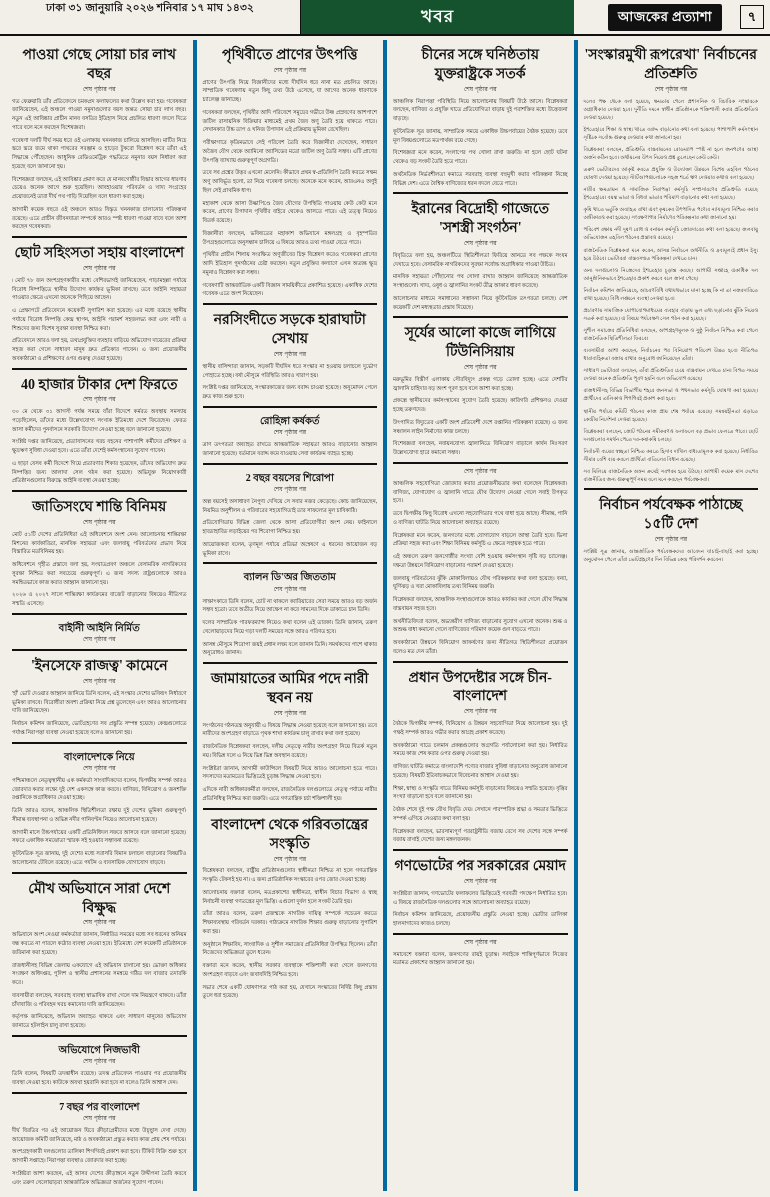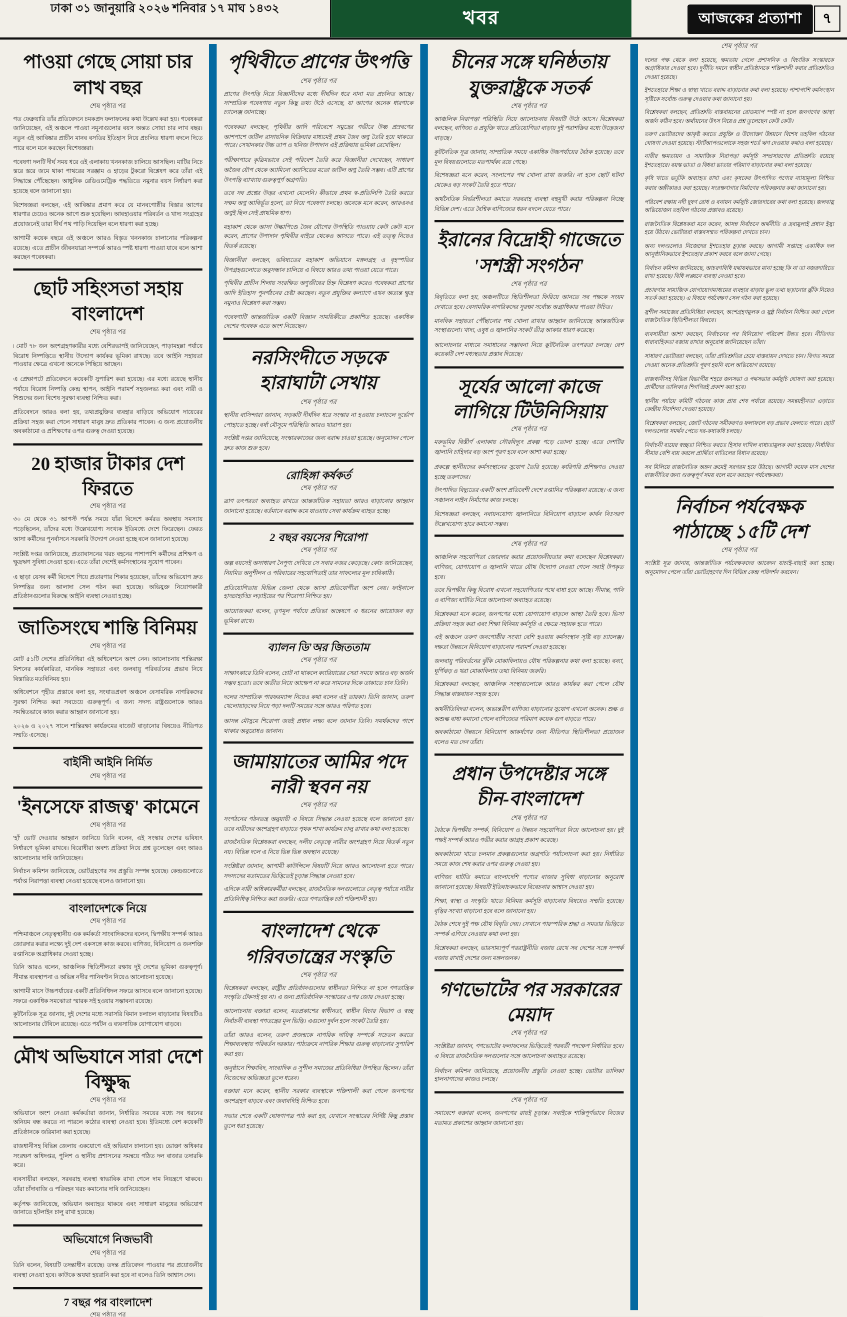--- a/index.html
+++ b/index.html
@@ -18,40 +18,40 @@
     border-right:1px solid #111;
   }
   .mh-date{font-size:10.5px;font-weight:bold;letter-spacing:.2px;color:#111;}
   .mh-center{
     flex:1;display:flex;align-items:center;justify-content:center;
     background:#14532d;color:#fff;
   }
   .mh-title{font-size:17px;font-weight:bold;letter-spacing:1px;}
   .mh-right{
     flex:0 0 190px;display:flex;align-items:center;justify-content:flex-end;
-    gap:1px;padding-right:6px;
+    gap:18px;padding-right:6px;
   }
   .brand{
     background:#111;color:#fff;font-size:13px;font-weight:bold;
     padding:3px 10px;border-radius:2px;letter-spacing:.5px;
   }
   .pageno{
     border:1.5px solid #111;width:22px;height:22px;display:flex;
     align-items:center;justify-content:center;font-size:13px;font-weight:bold;
   }
   
   .cols{
     display:flex;height:1161px;box-sizing:border-box;padding:4px 6px 6px 6px;
   }
   .col{
     flex:1;padding:0 6px;box-sizing:border-box;position:relative;
   }
-  .col + .col{border-left:7px solid #0369a1;font-style:italic;}
+  .col + .col{border-left:4px solid #0369a1;}
   .headline{
-    font-size:17px;font-weight:bold;text-align:center;color:#111;
+    font-size:14px;font-weight:bold;text-align:center;color:#111;
     line-height:1.35;margin:6px 0 2px 0;
   }
   .headline.big{font-size:10px;}
   .byline{
     font-size:6px;text-align:center;color:#333;margin:0 0 3px 0;
     line-height:1.3;
   }
   .rule{border-top:1px solid #9d978a;margin:4px 0 3px 0;}
   .rule.thick{border-top:2px solid #111;margin:5px 0 4px 0;}
   .body{
@@ -86,21 +86,21 @@
         <p class="body">গবেষণা দলটি দীর্ঘ সময় ধরে ওই এলাকায় খননকাজ চালিয়ে আসছিল। মাটির নিচে স্তরে স্তরে জমে থাকা পাথরের সরঞ্জাম ও হাড়ের টুকরো বিশ্লেষণ করে তাঁরা এই সিদ্ধান্তে পৌঁছেছেন। আধুনিক রেডিওমেট্রিক পদ্ধতিতে নমুনার বয়স নির্ধারণ করা হয়েছে বলে জানানো হয়।</p>
         <p class="body">বিশেষজ্ঞরা বলছেন, এই আবিষ্কার প্রমাণ করে যে মানবগোষ্ঠীর বিস্তার আগের ধারণার চেয়েও অনেক আগে শুরু হয়েছিল। আবহাওয়ার পরিবর্তন ও খাদ্য সংগ্রহের প্রয়োজনেই তারা দীর্ঘ পথ পাড়ি দিয়েছিল বলে ধারণা করা হচ্ছে।</p>
         <p class="body">আগামী কয়েক বছরে ওই অঞ্চলে আরও বিস্তৃত খননকাজ চালানোর পরিকল্পনা রয়েছে। এতে প্রাচীন জীবনযাত্রা সম্পর্কে আরও স্পষ্ট ধারণা পাওয়া যাবে বলে আশা করছেন গবেষকরা।</p>
         <div class="rule thick"></div>
         <div class="headline">ছোট সহিংসতা সহায় বাংলাদেশ</div>
         <div class="byline">শেষ পৃষ্ঠার পর</div>
         <p class="body">৷ মোট ৭৮ জন অংশগ্রহণকারীর মধ্যে বেশিরভাগই জানিয়েছেন, পাড়ামহল্লা পর্যায়ে বিরোধ নিষ্পত্তিতে স্থানীয় উদ্যোগ কার্যকর ভূমিকা রাখছে। তবে আইনি সহায়তা পাওয়ার ক্ষেত্রে এখনো অনেকে পিছিয়ে আছেন।</p>
         <p class="body">এ প্রেক্ষাপটে প্রতিবেদনে কয়েকটি সুপারিশ করা হয়েছে। এর মধ্যে রয়েছে স্থানীয় পর্যায়ে বিরোধ নিষ্পত্তি কেন্দ্র স্থাপন, আইনি পরামর্শ সহজলভ্য করা এবং নারী ও শিশুদের জন্য বিশেষ সুরক্ষা ব্যবস্থা নিশ্চিত করা।</p>
         <p class="body">প্রতিবেদনে আরও বলা হয়, তথ্যপ্রযুক্তির ব্যবহার বাড়িয়ে অভিযোগ দায়েরের প্রক্রিয়া সহজ করা গেলে সাধারণ মানুষ দ্রুত প্রতিকার পাবেন। এ জন্য প্রয়োজনীয় অবকাঠামো ও প্রশিক্ষণের ওপর গুরুত্ব দেওয়া হয়েছে।</p>
         <div class="rule thick"></div>
-        <div class="headline">20 হাজার টাকার দেশ ফিরতে</div>
+        <div class="headline">40 হাজার টাকার দেশ ফিরতে</div>
         <div class="byline">শেষ পৃষ্ঠার পর</div>
         <p class="body">৩০ মে থেকে ৩১ আগস্ট পর্যন্ত সময়ে যাঁরা বিদেশে কর্মরত অবস্থায় সমস্যায় পড়েছিলেন, তাঁদের মধ্যে উল্লেখযোগ্য সংখ্যক ইতিমধ্যে দেশে ফিরেছেন। ফেরত আসা কর্মীদের পুনর্বাসনে সরকারি উদ্যোগ নেওয়া হচ্ছে বলে জানানো হয়েছে।</p>
         <p class="body">সংশ্লিষ্ট দপ্তর জানিয়েছে, প্রত্যাবাসনের খরচ বহনের পাশাপাশি কর্মীদের প্রশিক্ষণ ও ক্ষুদ্রঋণ সুবিধা দেওয়া হবে। এতে তাঁরা দেশেই কর্মসংস্থানের সুযোগ পাবেন।</p>
         <p class="body">এ ছাড়া যেসব কর্মী বিদেশে গিয়ে প্রতারণার শিকার হয়েছেন, তাঁদের অভিযোগ দ্রুত নিষ্পত্তির জন্য আলাদা সেল গঠন করা হয়েছে। অভিযুক্ত নিয়োগকারী প্রতিষ্ঠানগুলোর বিরুদ্ধে আইনি ব্যবস্থা নেওয়া হচ্ছে।</p>
         <div class="rule thick"></div>
         <div class="headline">জাতিসংঘে শান্তি বিনিময়</div>
         <div class="byline">শেষ পৃষ্ঠার পর</div>
         <p class="body">মোট ৫১টি দেশের প্রতিনিধিরা এই অধিবেশনে অংশ নেন। আলোচনায় শান্তিরক্ষা মিশনের কার্যকারিতা, মানবিক সহায়তা এবং জলবায়ু পরিবর্তনের প্রভাব নিয়ে বিস্তারিত মতবিনিময় হয়।</p>
         <p class="body">অধিবেশনে গৃহীত প্রস্তাবে বলা হয়, সংঘাতপ্রবণ অঞ্চলে বেসামরিক নাগরিকদের সুরক্ষা নিশ্চিত করা সবচেয়ে গুরুত্বপূর্ণ। এ জন্য সদস্য রাষ্ট্রগুলোকে আরও সমন্বিতভাবে কাজ করার আহ্বান জানানো হয়।</p>
         <p class="body">২০২৬ ও ২০২৭ সালে শান্তিরক্ষা কার্যক্রমের বাজেট বাড়ানোর বিষয়েও নীতিগত সম্মতি এসেছে।</p>
@@ -228,20 +228,21 @@
         <div class="rule thick"></div>
         <div class="headline">গণভোটের পর সরকারের মেয়াদ</div>
         <div class="byline">শেষ পৃষ্ঠার পর</div>
         <p class="body">সংশ্লিষ্টরা জানান, গণভোটের ফলাফলের ভিত্তিতেই পরবর্তী পদক্ষেপ নির্ধারিত হবে। এ বিষয়ে রাজনৈতিক দলগুলোর সঙ্গে আলোচনা অব্যাহত রয়েছে।</p>
         <p class="body">নির্বাচন কমিশন জানিয়েছে, প্রয়োজনীয় প্রস্তুতি নেওয়া হচ্ছে। ভোটার তালিকা হালনাগাদের কাজও চলছে।</p>
         <div class="rule thick"></div>
         <div class="byline">শেষ পৃষ্ঠার পর</div>
         <p class="body">সমাবেশে বক্তারা বলেন, জনগণের রায়ই চূড়ান্ত। সবাইকে শান্তিপূর্ণভাবে নিজের মতামত প্রকাশের আহ্বান জানানো হয়।</p>
       </div>
       <div class="col">
+        <div class="headline">'সংস্কারমুখী রূপরেখা' নির্বাচনের প্রতিশ্রুতি</div>
         <div class="byline">শেষ পৃষ্ঠার পর</div>
         <p class="body dense">দলের পক্ষ থেকে বলা হয়েছে, ক্ষমতায় গেলে প্রশাসনিক ও বিচারিক সংস্কারকে অগ্রাধিকার দেওয়া হবে। দুর্নীতি দমনে স্বাধীন প্রতিষ্ঠানকে শক্তিশালী করার প্রতিশ্রুতিও দেওয়া হয়েছে।</p>
         <p class="body dense">ইশতেহারে শিক্ষা ও স্বাস্থ্য খাতে বরাদ্দ বাড়ানোর কথা বলা হয়েছে। পাশাপাশি কর্মসংস্থান সৃষ্টিকে সর্বোচ্চ গুরুত্ব দেওয়ার কথা জানানো হয়।</p>
         <p class="body dense">বিশ্লেষকরা বলছেন, প্রতিশ্রুতি বাস্তবায়নের রোডম্যাপ স্পষ্ট না হলে জনগণের আস্থা অর্জন কঠিন হবে। অর্থায়নের উৎস নিয়েও প্রশ্ন তুলেছেন কেউ কেউ।</p>
         <p class="body dense">তরুণ ভোটারদের আকৃষ্ট করতে প্রযুক্তি ও উদ্যোক্তা উন্নয়নে বিশেষ তহবিল গঠনের ঘোষণা দেওয়া হয়েছে। স্টার্টআপগুলোকে সহজ শর্তে ঋণ দেওয়ার কথাও বলা হয়েছে।</p>
         <p class="body dense">নারীর ক্ষমতায়ন ও সামাজিক নিরাপত্তা কর্মসূচি সম্প্রসারণের প্রতিশ্রুতি রয়েছে ইশতেহারে। বয়স্ক ভাতা ও বিধবা ভাতার পরিমাণ বাড়ানোর কথা বলা হয়েছে।</p>
         <p class="body dense">কৃষি খাতে ভর্তুকি অব্যাহত রাখা এবং কৃষকের উৎপাদিত পণ্যের ন্যায্যমূল্য নিশ্চিত করার অঙ্গীকারও করা হয়েছে। সংরক্ষণাগার নির্মাণের পরিকল্পনার কথা জানানো হয়।</p>
         <p class="body dense">পরিবেশ রক্ষায় নদী দূষণ রোধ ও বনায়ন কর্মসূচি জোরদারের কথা বলা হয়েছে। জলবায়ু অভিযোজন তহবিল গঠনের প্রস্তাবও রয়েছে।</p>
         <p class="body dense">রাজনৈতিক বিশ্লেষকরা মনে করেন, আসন্ন নির্বাচনে অর্থনীতি ও দ্রব্যমূল্যই প্রধান ইস্যু হয়ে উঠবে। ভোটাররা বাস্তবসম্মত পরিকল্পনা দেখতে চান।</p>
         <p class="body dense">অন্য দলগুলোও নিজেদের ইশতেহার চূড়ান্ত করছে। আগামী সপ্তাহে একাধিক দল আনুষ্ঠানিকভাবে ইশতেহার প্রকাশ করবে বলে জানা গেছে।</p>

